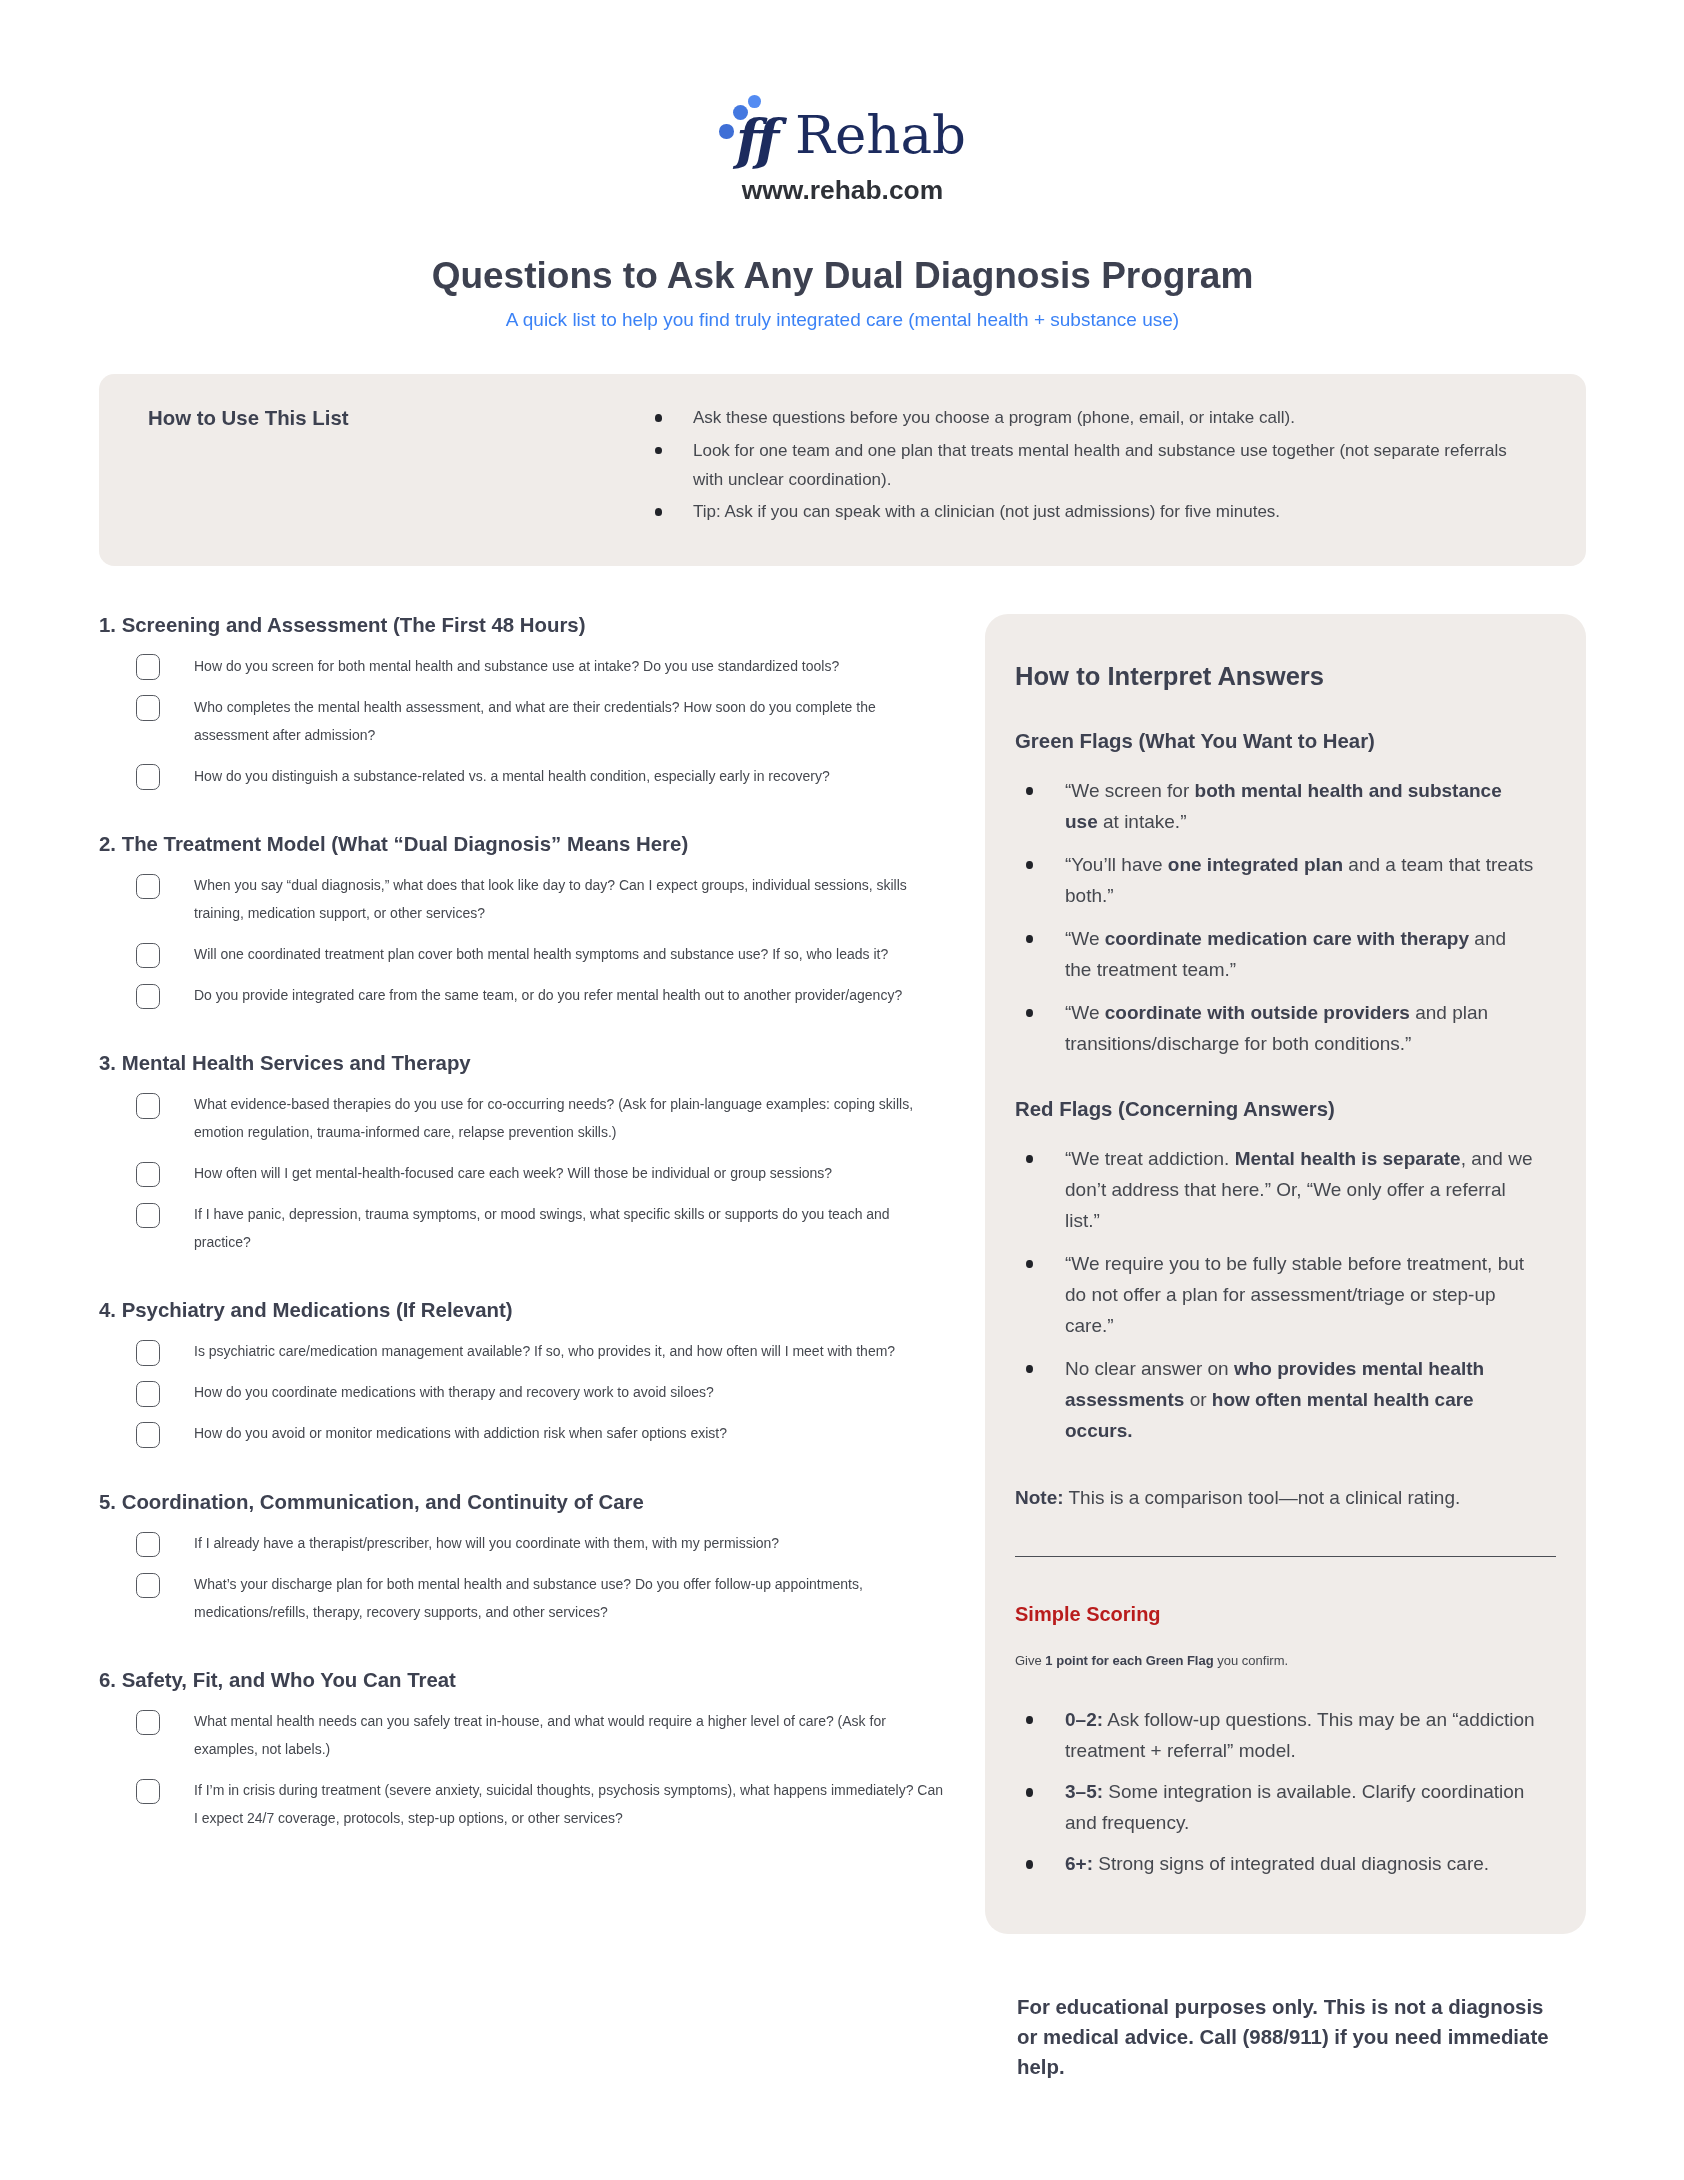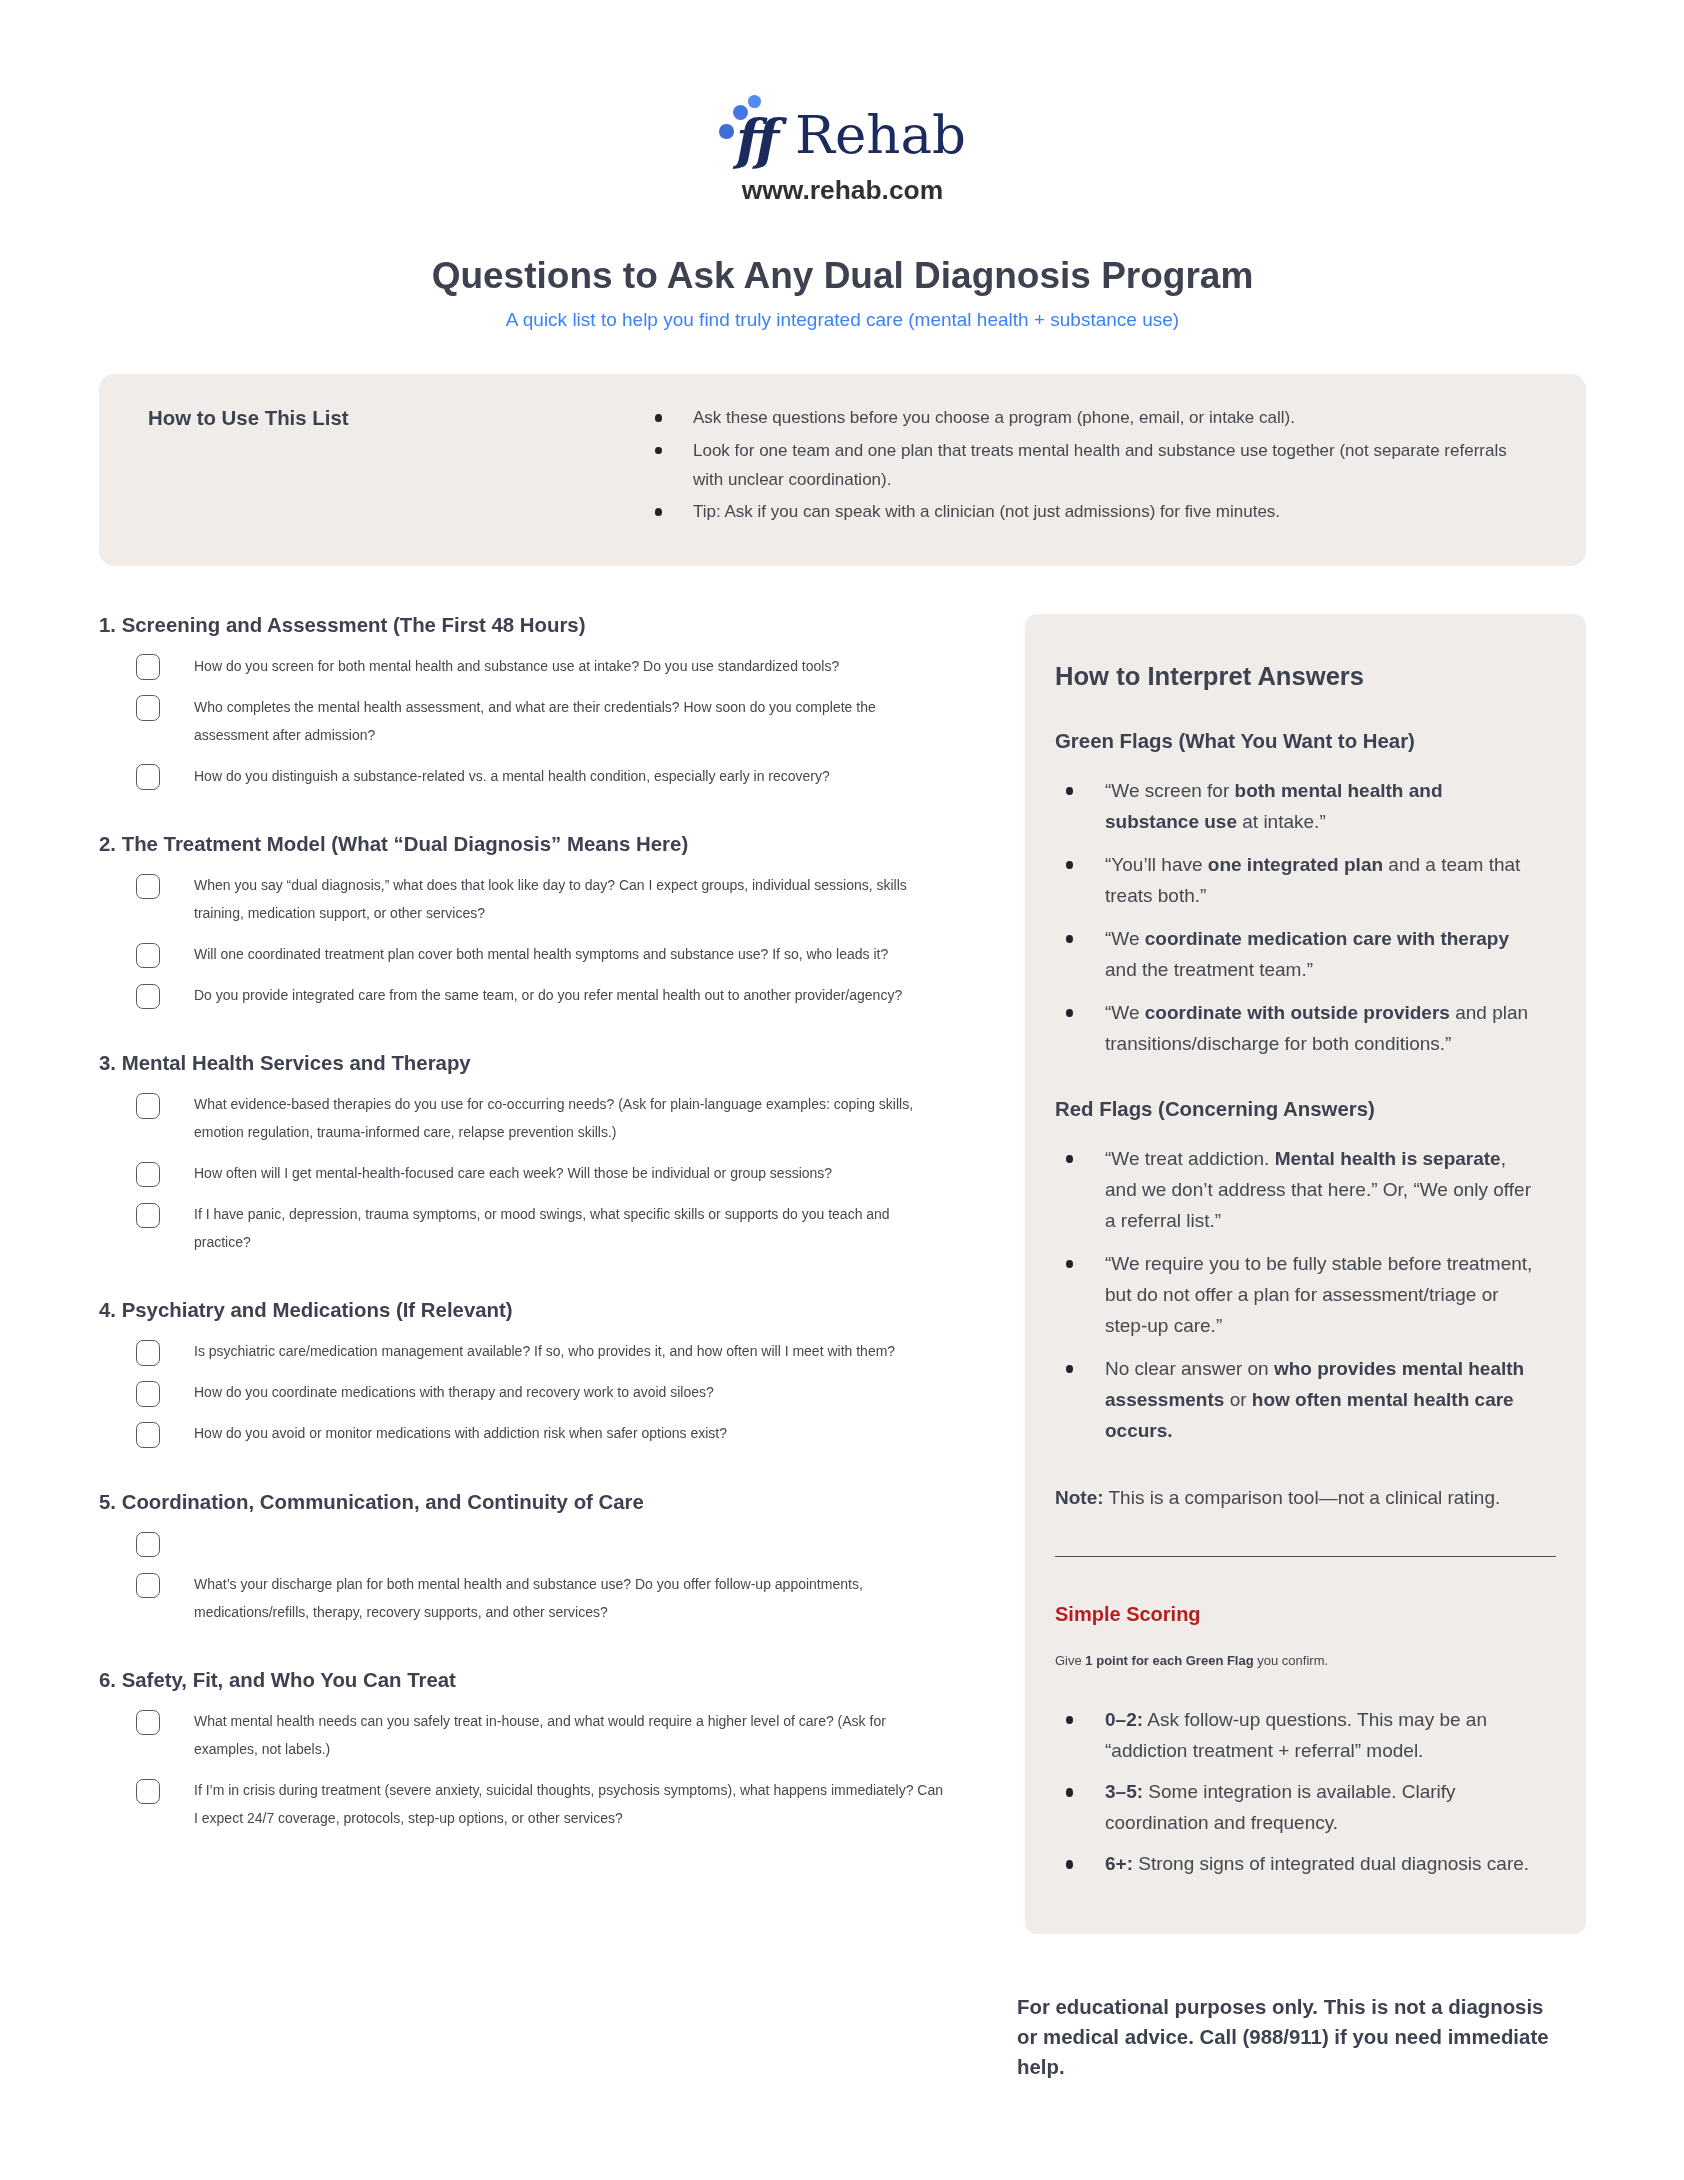--- a/index.html
+++ b/index.html
@@ -42,21 +42,21 @@
 
   .qsection { margin-bottom:43px; }
   .qtitle { font-size:20.4px; font-weight:700; color:#3d4150; margin-bottom:15.3px; }
   .check-item { display:flex; align-items:flex-start; padding-left:37px; margin-bottom:12.8px; }
   .checkbox { flex:0 0 auto; width:24px; height:25.6px; border:1.7px solid #55585f;
               border-radius:6.8px; margin-top:2.6px; margin-right:34px; background:#ffffff; }
   .ctext { font-size:14px; line-height:28px; max-width:750px; }
 
   
   .right { flex:0 0 601px; }
-  .panel { background:#f0ece9; border-radius:12px; padding:48px 30px 44px 30px;margin-left:40px; }
+  .panel { background:#f0ece9; border-radius:23px; padding:48px 30px 44px 30px; }
   .panel-title { font-size:25.6px; font-weight:700; color:#3d4150; }
   .flag-heading { font-size:20.4px; font-weight:700; color:#3d4150; margin-top:39px; }
   .flag-list { list-style:none; margin-top:22px; }
   .flag-list li { position:relative; padding-left:50px; padding-right:19px;
                   margin-bottom:12px; font-size:19px; line-height:31px; }
   .flag-list li::before { content:""; position:absolute; left:11px; top:12px;
                           width:6.8px; height:8.5px; border-radius:50%; background:#212329; }
   .flag-list strong, .note strong, .scoring-intro strong, .score-list strong { font-weight:700; color:#3d4150; }
   .note { margin-top:37px; font-size:19px; line-height:29px; }
   .divider { border:none; border-top:1.7px solid #4b4e55; margin:44px 0 0 0; }
@@ -165,20 +165,21 @@
         <div class="check-item">
           <span class="checkbox"></span>
           <span class="ctext">How do you avoid or monitor medications with addiction risk when safer options exist?</span>
         </div>
       </section>
 
       <section class="qsection">
         <h2 class="qtitle">5. Coordination, Communication, and Continuity of Care</h2>
         <div class="check-item">
           <span class="checkbox"></span>
+          <span class="ctext">If I already have a therapist/prescriber, how will you coordinate with them, with my permission?</span>
         </div>
         <div class="check-item">
           <span class="checkbox"></span>
           <span class="ctext">What’s your discharge plan for both mental health and substance use? Do you offer follow-up appointments, medications/refills, therapy, recovery supports, and other services?</span>
         </div>
       </section>
 
       <section class="qsection">
         <h2 class="qtitle">6. Safety, Fit, and Who You Can Treat</h2>
         <div class="check-item">

